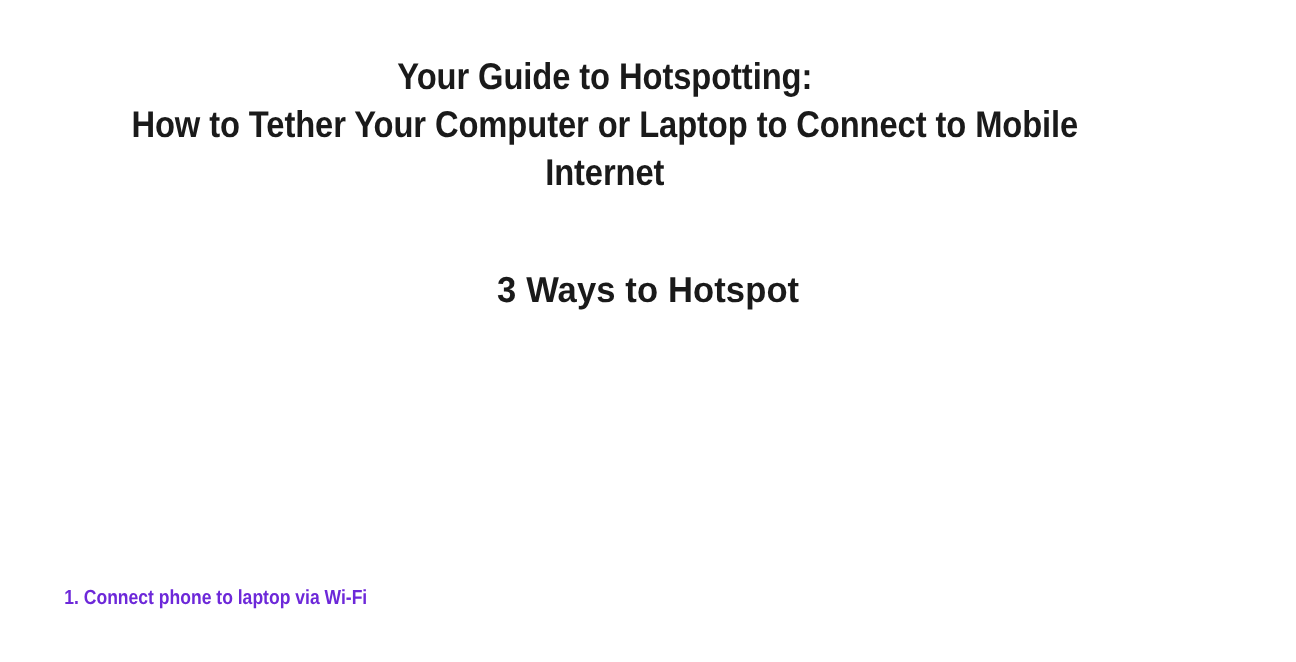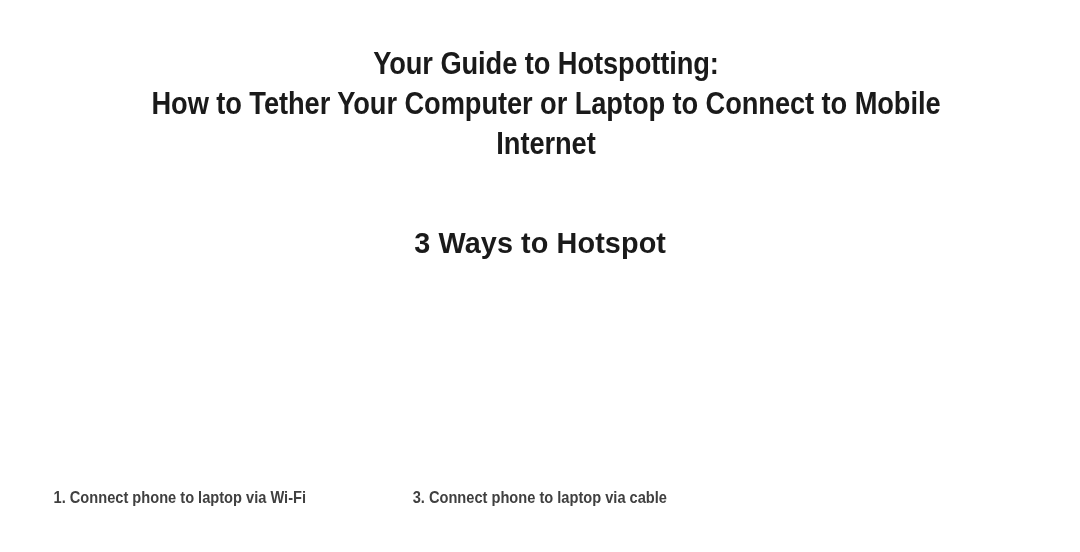--- a/index.html
+++ b/index.html
@@ -23,21 +23,20 @@
     background: #ffffff;
   }
 
   
   .title-block {
     position: absolute;
     left: 0;
     top: 44px;
     width: 1008px;
     text-align: center;
-    margin-left: 42px;
   }
   .title-line {
     display: block;
     font-family: "Liberation Sans Narrow", "Liberation Sans", sans-serif;
     font-weight: bold;
     color: #1a1a1a;
     letter-spacing: -0.1px;
     transform: scaleX(0.88);
     transform-origin: center center;
   }
@@ -99,21 +98,21 @@
     height: 28px;
     display: flex;
   }
   .caption {
     width: 360px;
     text-align: center;
     font-family: "Liberation Sans Narrow", "Liberation Sans", sans-serif;
     font-weight: bold;
     font-size: 17px;
     line-height: 24px;
-    color: #404040;
+    color: #6d28d9;
     white-space: nowrap;
   }
   .caption .caption-text {
     display: inline-block;
     transform: scaleX(0.86);
     transform-origin: center center;
   }
 </style>
 </head>
 <body>
@@ -132,18 +131,15 @@
   <div class="illustration-area">
     <div class="illustration-slot slot-1"></div>
     <div class="illustration-slot slot-2"></div>
     <div class="illustration-slot slot-3"></div>
   </div>
 
   <div class="captions-row">
     <div class="caption">
       <span class="caption-text">1. Connect phone to laptop via Wi-Fi</span>
     </div>
-    <div class="caption">
-      <span class="caption-text">3. Connect phone to laptop via cable</span>
-    </div>
   </div>
 
 </div>
 
 </body></html>

